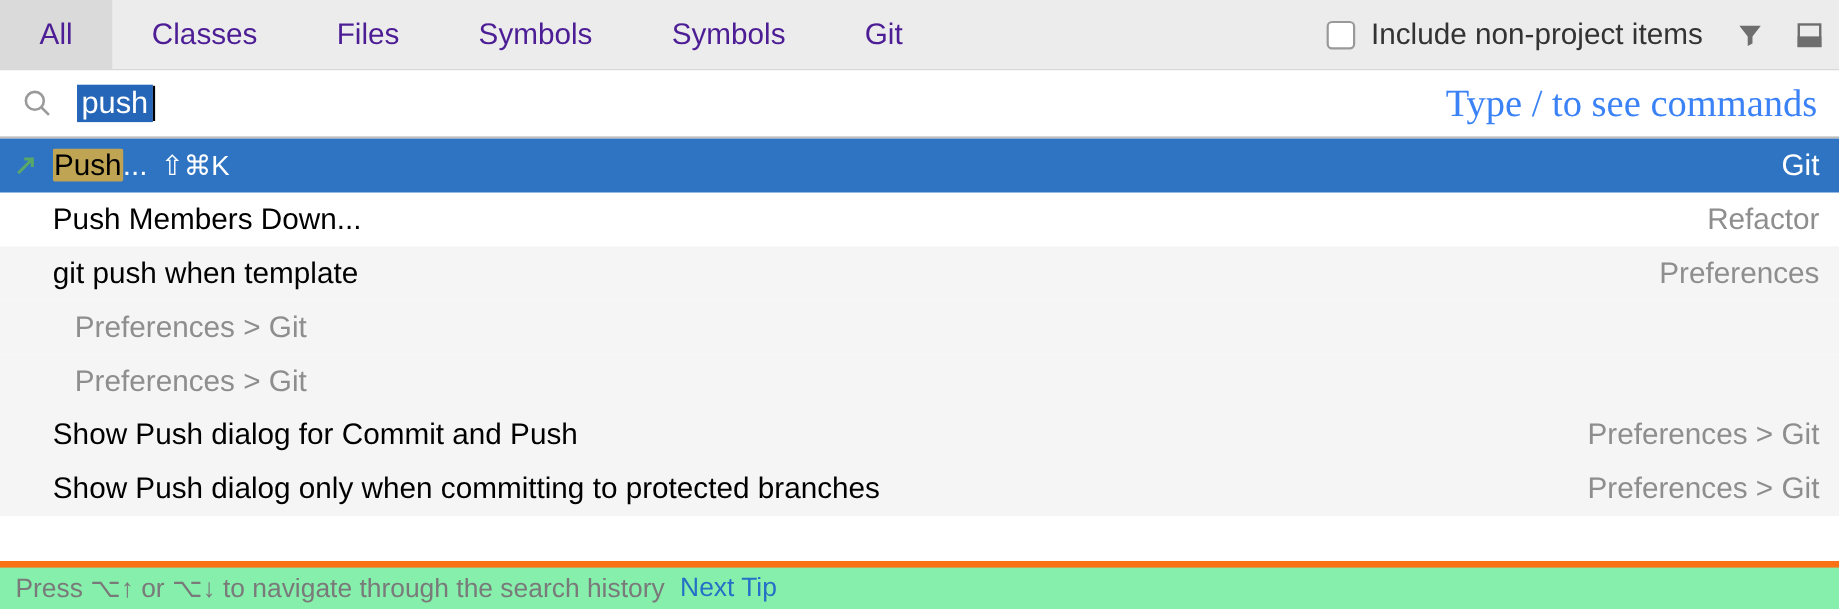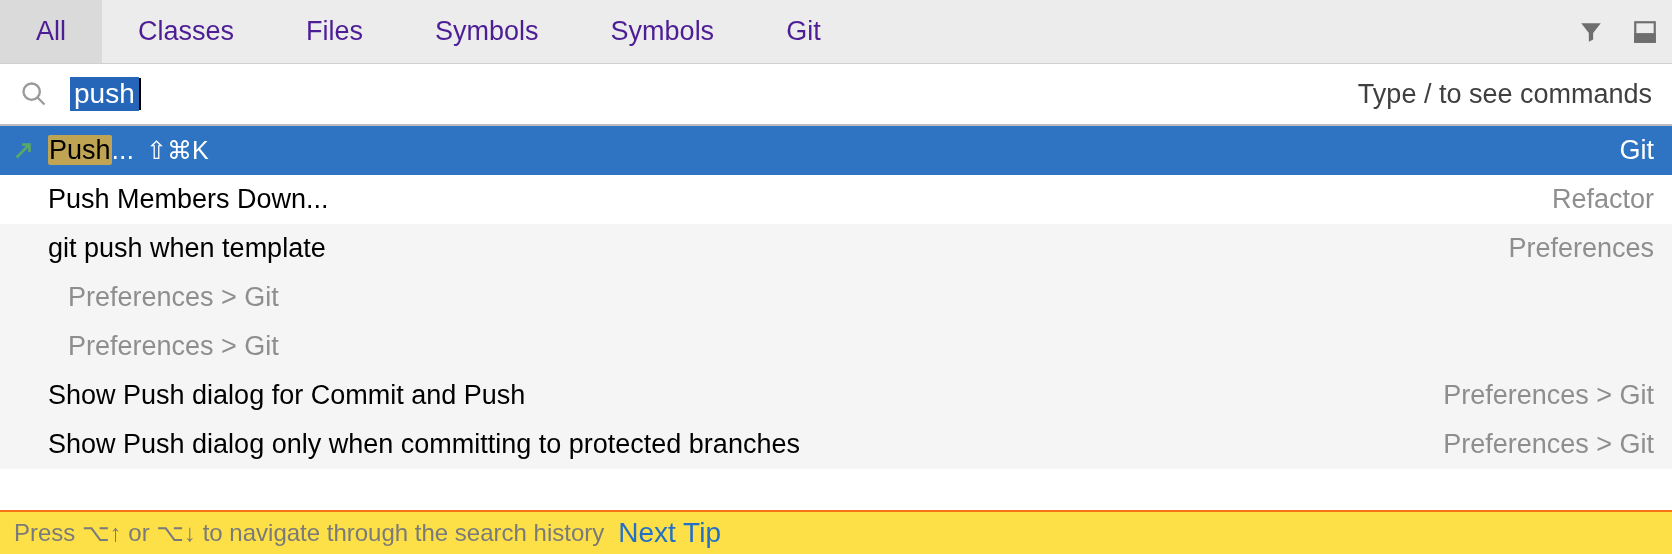--- a/index.html
+++ b/index.html
@@ -86,22 +86,23 @@
       color: #fff;
       font-size: 28px;
       padding: 1px 4px;
     }
     .caret {
       width: 2px;
       height: 32px;
       background: #000;
     }
     .search-hint {
-      color: #404040;
-      font-size: 27px;
+      color: #3b82f6;
+      font-size: 35px;
+      font-family: Liberation Serif, serif;
     }
     .results {
       display: flex;
       flex-direction: column;
     }
     .result-row {
       height: 49px;
       display: flex;
       align-items: center;
       padding: 0 18px 0 12px;
@@ -148,48 +149,52 @@
       font-size: 27px;
       white-space: nowrap;
       padding-left: 20px;
     }
     .footer {
       position: absolute;
       bottom: 0;
       left: 0;
       right: 0;
       height: 44px;
-      background: #fde047;
+      background: #86efac;
       display: flex;
       align-items: center;
       padding: 0 14px;
       gap: 14px;
-      border-top: 2px solid #f97316;
+      border-top: 6px solid #f97316;
     }
     .footer-text {
       color: #7a7a7a;
       font-size: 24px;
     }
     .footer-link {
       color: #2470c6;
-      font-size: 28px;
+      font-size: 24px;
       cursor: pointer;
     }
   </style>
 </head>
 <body>
 
 <div class="tabs-bar">
   <div class="tab active">All</div>
   <div class="tab">Classes</div>
   <div class="tab">Files</div>
   <div class="tab">Symbols</div>
   <div class="tab">Symbols</div>
   <div class="tab">Git</div>
   <div class="tab-spacer"></div>
+  <div class="checkbox-wrap">
+    <div class="checkbox"></div>
+    <span class="checkbox-label">Include non-project items</span>
+  </div>
   <div class="toolbar-icon">
     <svg width="26" height="26" viewBox="0 0 24 24" fill="currentColor">
         <path d="M3 4h18l-7 9v6l-4 2v-8L3 4z"></path>
       </svg>
   </div>
   <div class="toolbar-icon">
     <svg width="26" height="26" viewBox="0 0 24 24" fill="none" stroke="currentColor" stroke-width="2">
         <rect x="3" y="3" width="18" height="18"></rect>
         <rect x="3" y="14" width="18" height="7" fill="currentColor"></rect>
       </svg>

